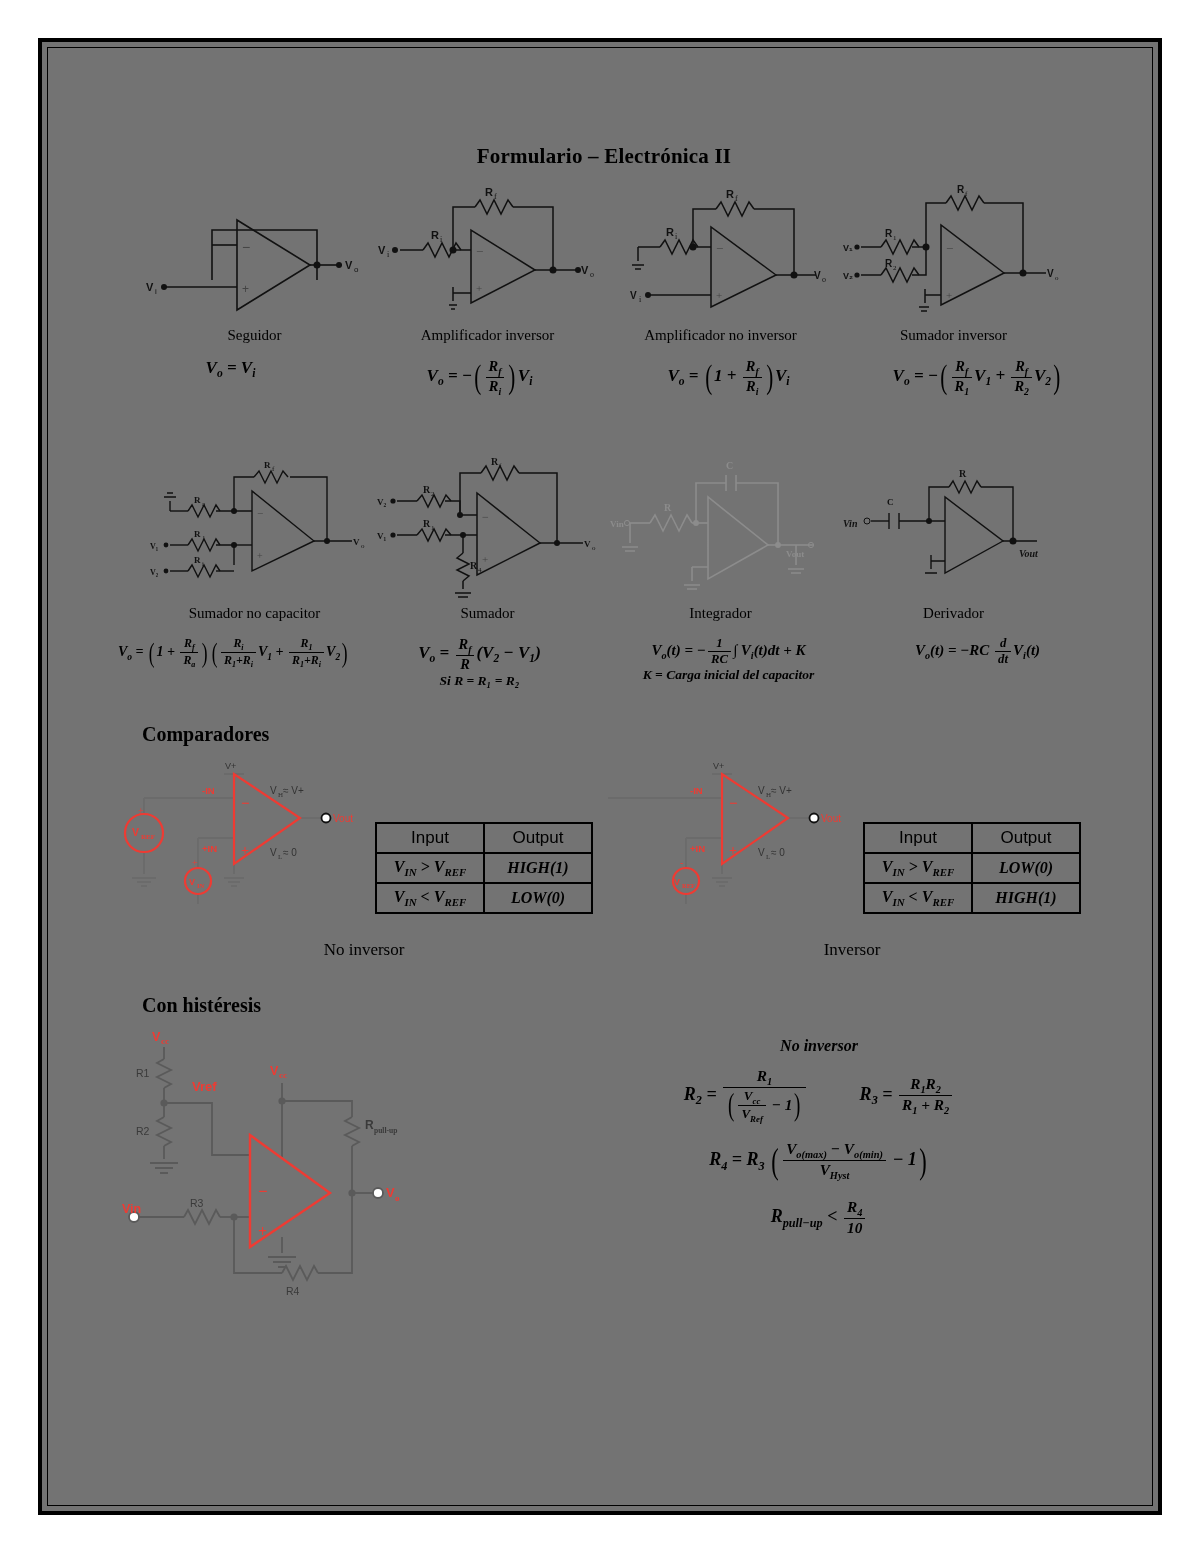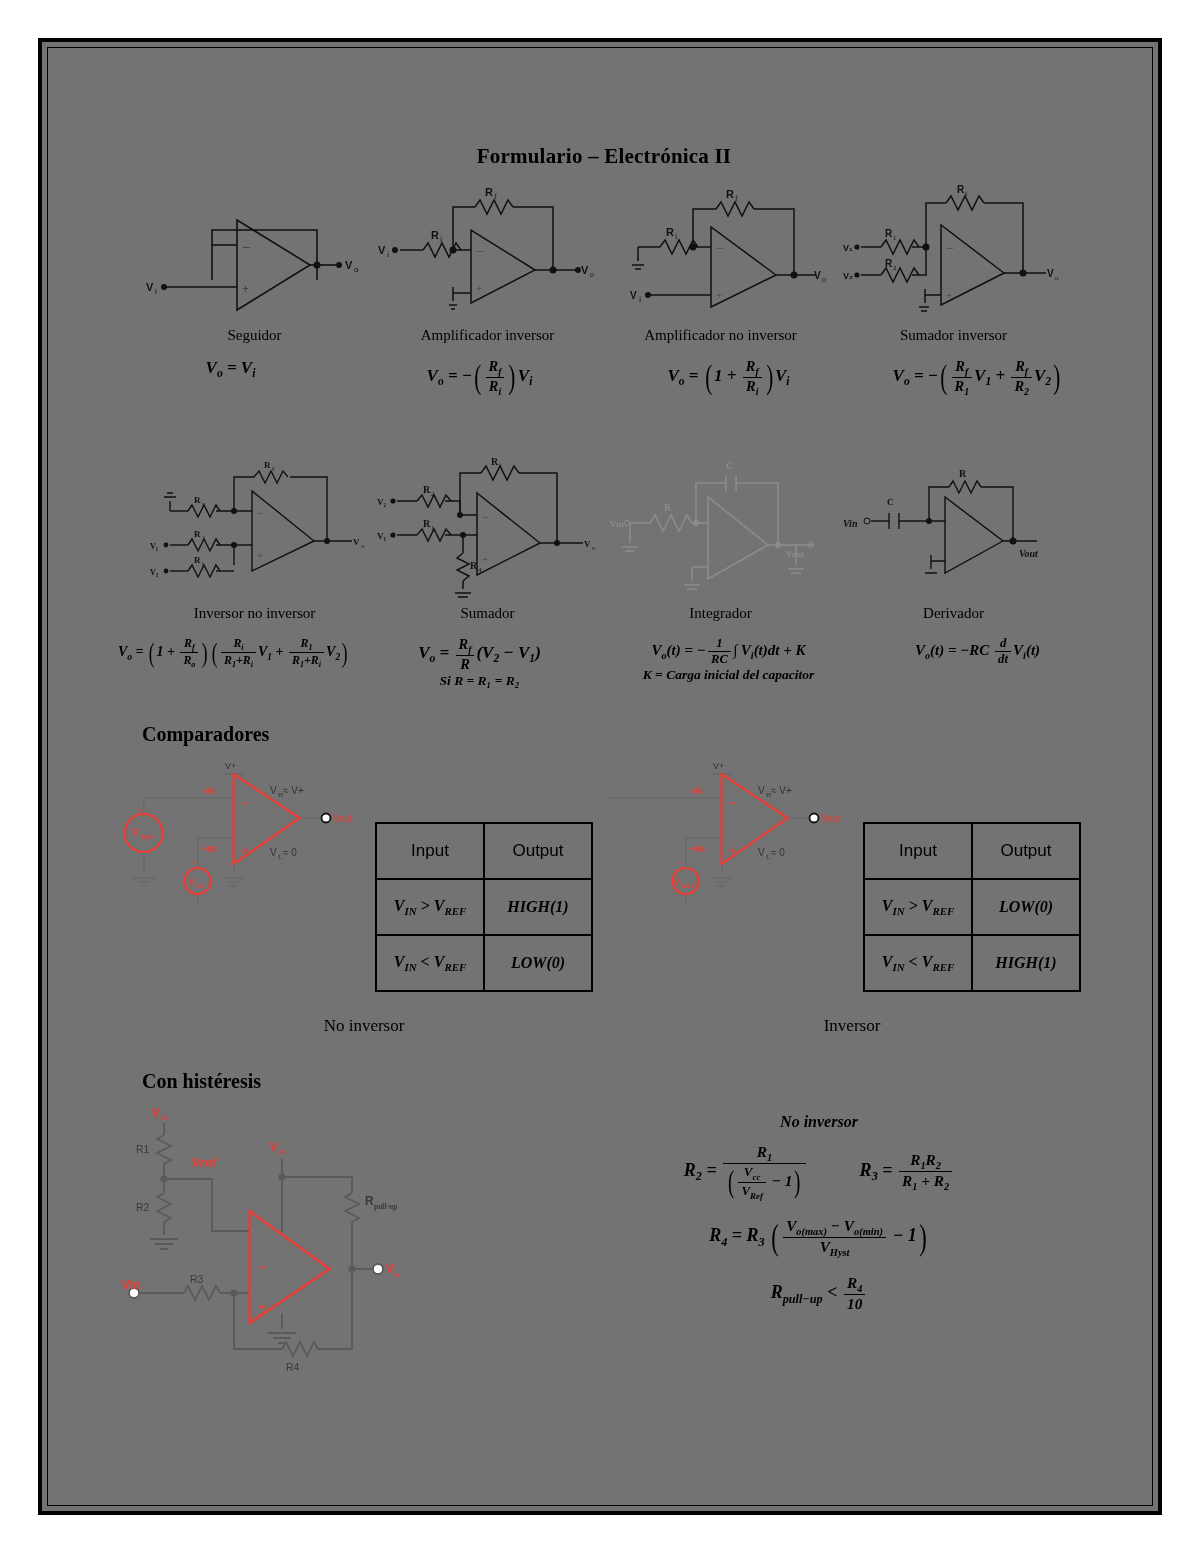--- a/index.html
+++ b/index.html
@@ -109,21 +109,21 @@
   .cmp-graphic { width: 245px; height: 160px; position: relative; display: inline-block; vertical-align: top;}
   .truth-table {
     display: inline-block;
     vertical-align: top;
     margin-top: 66px;
     margin-left: 6px;
     border-collapse: collapse;
   }
   .truth-table td, .truth-table th {
     border: 2.4px solid #000;
-    padding: 17px 12px;
+    padding: 4px 12px;
     text-align: center;
     font-size: 17px;
     font-family: "Liberation Sans", sans-serif;
     font-weight: normal;
     min-width: 108px;
     height: 27px;
   }
   .truth-table td.math {
     font-family: "Liberation Serif", serif;
     font-style: italic;
@@ -353,21 +353,21 @@
             <text x="122" y="15" font-size="9" font-weight="bold" fill="#111">R</text>
             <text x="130" y="18" font-size="7" fill="#111">f</text>
             <text x="8" y="96" font-size="8" font-weight="bold" fill="#111">V₁</text>
             <text x="8" y="122" font-size="8" font-weight="bold" fill="#111">V₂</text>
             <text x="211" y="92" font-size="9" font-weight="bold" fill="#111">V</text>
             <text x="219" y="95" font-size="7" fill="#111">o</text>
             <text x="115" y="64" font-size="11" fill="#444">−</text>
             <text x="115" y="106" font-size="10" fill="#444">+</text>
           </svg>
         </div>
-        <div class="circ-caption">Inversor no inversor</div>
+        <div class="circ-caption">Sumador no capacitor</div>
       </div>
 
       <div class="circ-cell">
         <div class="circ-box">
           <svg width="225" height="150" viewBox="0 0 225 150">
             <g stroke="#111" stroke-width="1.5" fill="none">
               <path d="M85 62 L85 20 L106 20"></path>
               <path d="M144 20 L182 20 L182 90"></path>
               <path d="M106 20 l5 -7 l7 14 l7 -14 l7 14 l7 -14 l5 7"></path>
               <path d="M22 48 L42 48"></path>

